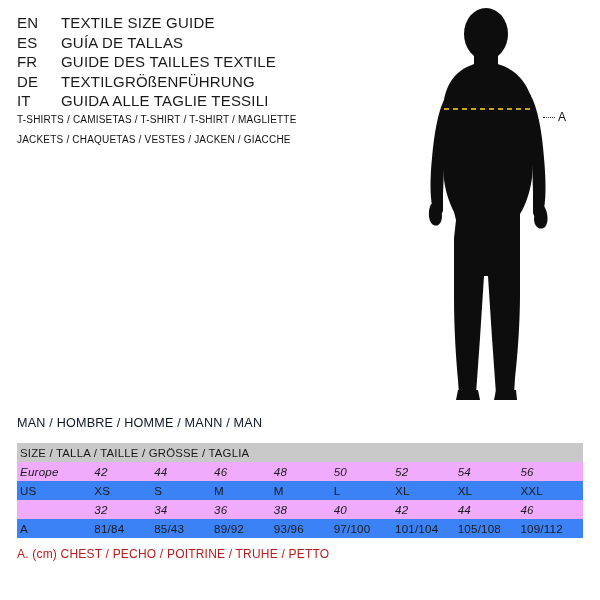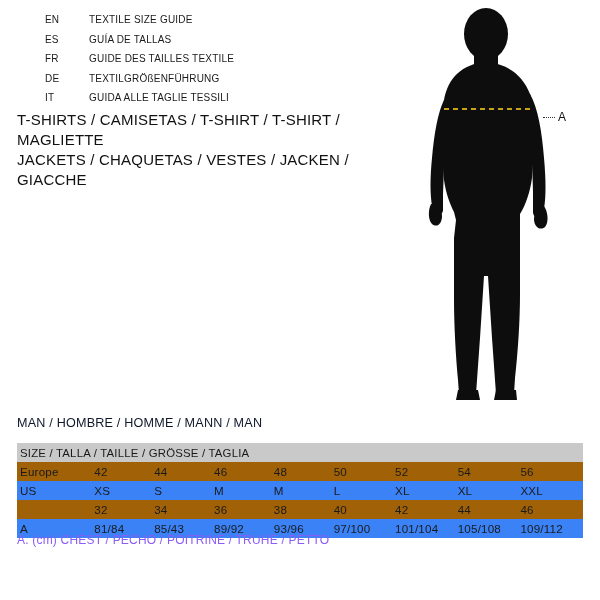--- a/index.html
+++ b/index.html
@@ -24,41 +24,40 @@
   .lang-block {
     position: absolute;
     left: 17px;
     top: 14px;
     width: 380px;
   }
   .lang-row {
     display: flex;
     align-items: baseline;
     height: 19.5px;
-    font-size: 10px;
-    letter-spacing: 0.2px;
-    margin-left: 28px;
+    font-size: 15px;
+    letter-spacing: 0.2px;
   }
   .lang-code {
     width: 44px;
     flex: 0 0 44px;
   }
   .lang-text {
     flex: 1 1 auto;
   }
 
   
   .category-block {
     position: absolute;
     left: 17px;
     top: 110px;
     width: 400px;
   }
   .category-line {
-    font-size: 15px;
+    font-size: 10px;
     line-height: 20px;
     letter-spacing: 0.2px;
     color: #111111;
   }
 
   
   .figure {
     position: absolute;
     left: 410px;
     top: 8px;
@@ -108,41 +107,42 @@
     height: 19px;
     vertical-align: middle;
     letter-spacing: 0.2px;
   }
   .row-head td {
     background: #c9c9c9;
     font-size: 11.4px;
     padding-left: 3px;
   }
   .row-alt td {
-    background: #a16207;
+    background: #f0abfc;
+    font-style: italic;
   }
   .row-plain td {
     background: #3b82f6;
   }
   .col-label {
     width: 84px;
     padding-left: 3px !important;
   }
   .cell {
     width: 68px;
     text-align: left;
   }
 
   .footnote {
     position: absolute;
     left: 17px;
-    top: 533px;
+    top: 547px;
     font-size: 12px;
     letter-spacing: 0.2px;
-    color: #8b5cf6;
+    color: #b91c1c;
   }
 </style>
 </head>
 <body>
 
 <div class="page">
 
   <div class="lang-block">
     <div class="lang-row">
       <span class="lang-code">EN</span>

